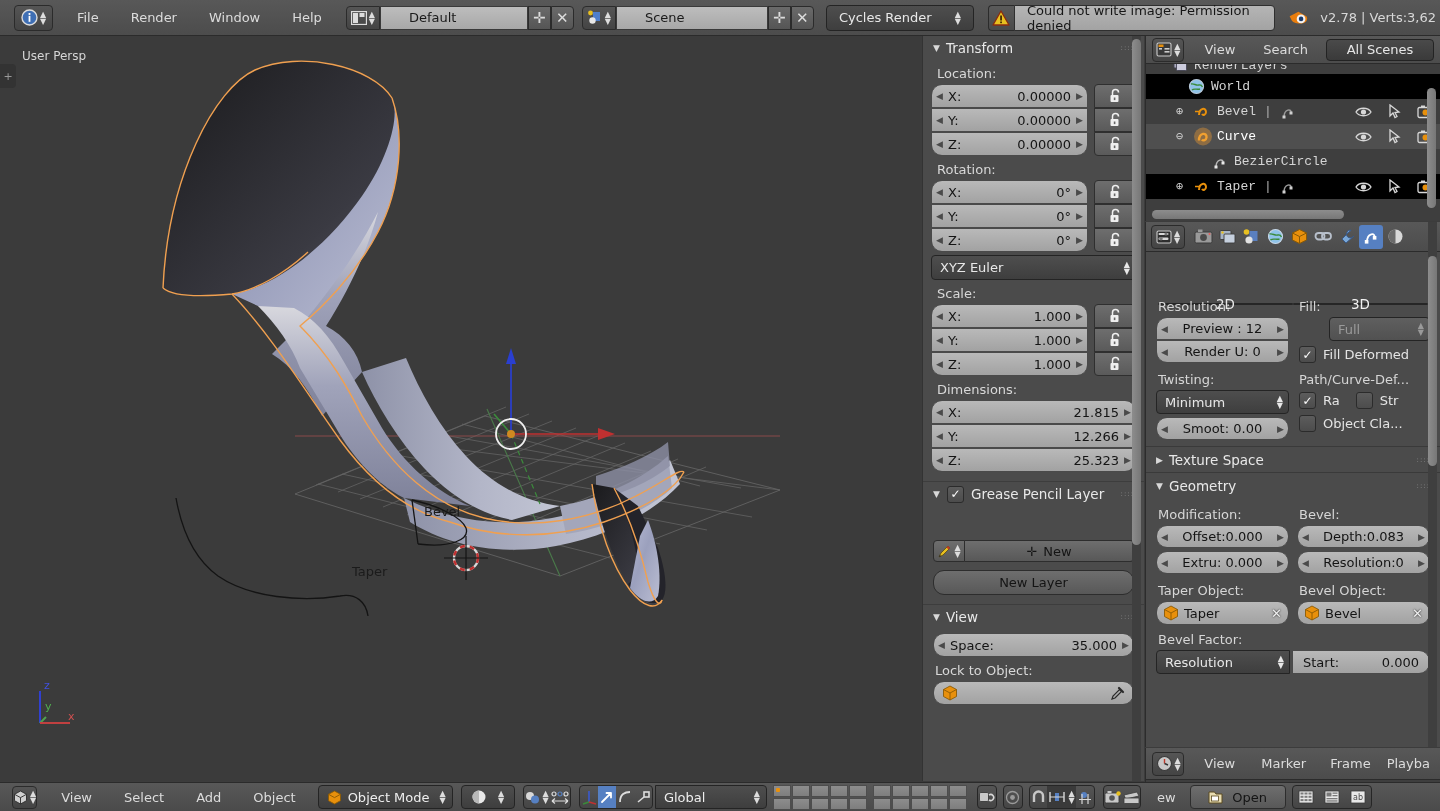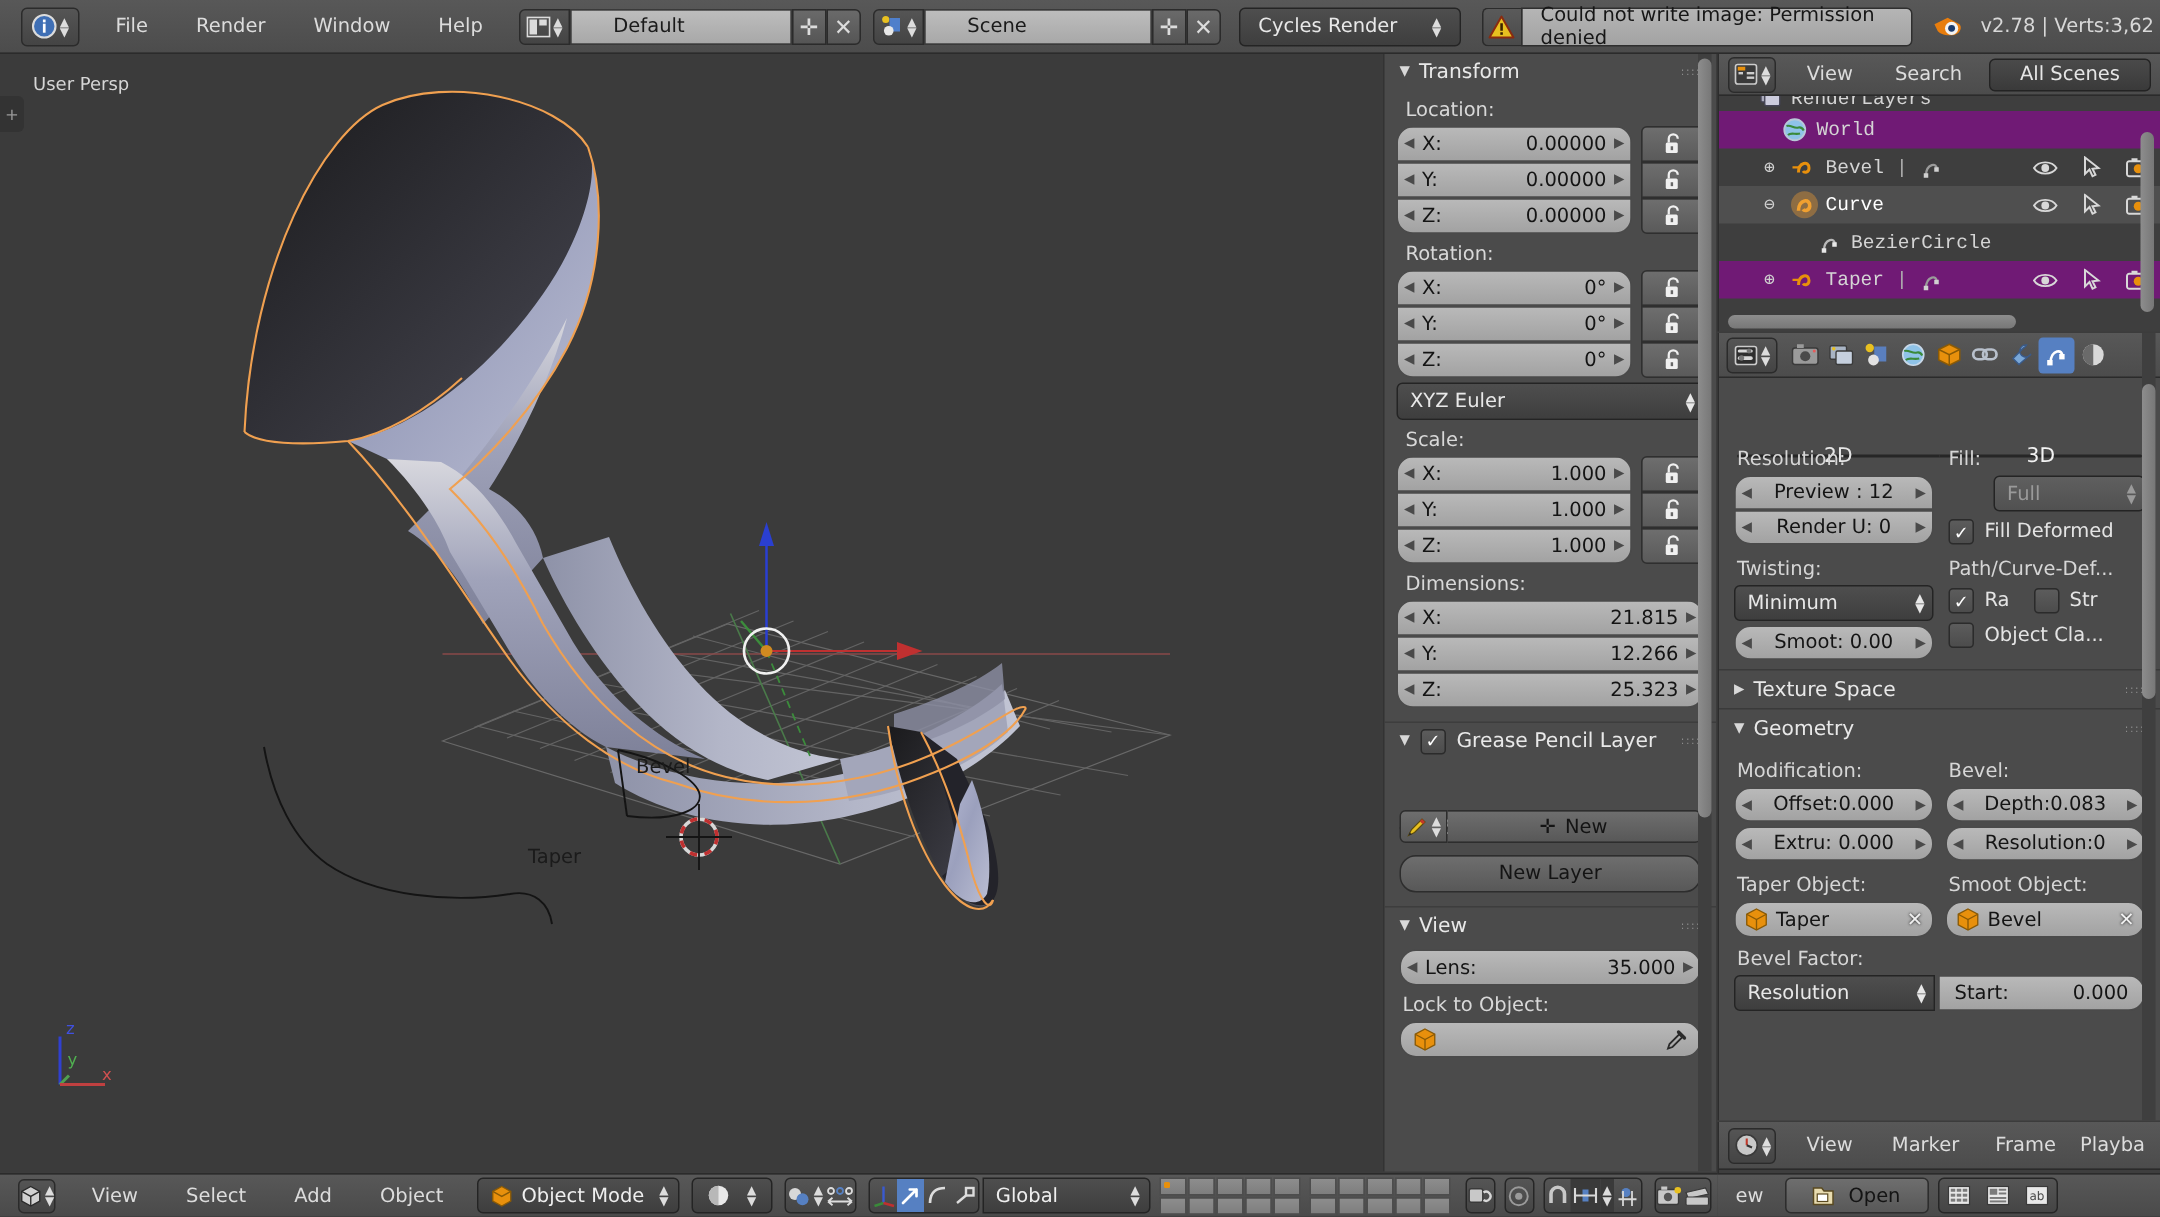--- a/index.html
+++ b/index.html
@@ -142,21 +142,21 @@
   }
   .ed-icon {
     width:34px; height:24px; background:linear-gradient(#555,#444);
     border:1px solid #2b2b2b; border-radius:4px;
     display:flex; align-items:center; justify-content:center; gap:2px; margin-right:6px;
   }
   .ol-row {
     height:25px; display:flex; align-items:center; position:relative;
     font-size:13px; color:#d5d5d5;
   }
-  .ol-row.alt { background:#701a75; }
+  .ol-row.alt { background:#000000; }
   .ol-row.sel { background:#4f4f4f; }
   .ol-icons { position:absolute; right:6px; display:flex; gap:16px; align-items:center; }
   .hscroll {
     position:absolute; left:6px; bottom:2px; height:9px; border-radius:5px;
     background:linear-gradient(#8d8d8d,#777);
   }
 
   
   .props {
     position:absolute; left:1145px; top:222px; width:295px; height:525px;
@@ -659,21 +659,21 @@
 
     <div style="border-top:1px solid #3d3d3d; margin-top:9px;"></div>
     <div class="panel-head">
       <span class="tri">▼</span>
       <span>View</span>
       <span class="grip" style="margin-left:auto;">::::</span>
     </div>
     <div style="padding:4px 10px 0 10px;">
       <div class="numfield pill">
         <span class="ar l">◀</span>
-          <span class="lbl">Lens:</span>
+          <span class="lbl">Space:</span>
         <span class="val">35.000</span>
           <span class="ar r">▶</span>
       </div>
     </div>
     <div class="sec-label" style="margin-left:12px;">Lock to Object:</div>
     <div style="padding:0 10px;">
       <div class="numfield pill" style="padding:0 8px;">
         <svg width="16" height="16" viewBox="0 0 16 16">
           <path d="M8 1 L14.5 4.5 L14.5 11.5 L8 15 L1.5 11.5 L1.5 4.5 Z" fill="#e8900c" stroke="#8a5a06" stroke-width="0.9"></path>
           <path d="M1.5 4.5 L8 8 L14.5 4.5" fill="none" stroke="#8a5a06" stroke-width="0.9"></path>
@@ -1007,21 +1007,21 @@
           <svg width="16" height="16" viewBox="0 0 16 16">
               <path d="M8 1 L14.5 4.5 L14.5 11.5 L8 15 L1.5 11.5 L1.5 4.5 Z" fill="#e8900c" stroke="#8a5a06" stroke-width="0.9"></path>
               <path d="M1.5 4.5 L8 8 L14.5 4.5" fill="none" stroke="#8a5a06" stroke-width="0.9"></path>
               <path d="M8 8 L8 15" fill="none" stroke="#8a5a06" stroke-width="0.9"></path>
             </svg>
           <span>Taper</span>
           <span style="margin-left:auto; font-size:13px; color:#f0f0f0; text-shadow:0 0 2px #000;">✕</span>
         </div>
       </div>
       <div>
-        <div class="plabel">Smoot Object:</div>
+        <div class="plabel">Bevel Object:</div>
         <div class="objfield">
           <svg width="16" height="16" viewBox="0 0 16 16">
               <path d="M8 1 L14.5 4.5 L14.5 11.5 L8 15 L1.5 11.5 L1.5 4.5 Z" fill="#e8900c" stroke="#8a5a06" stroke-width="0.9"></path>
               <path d="M1.5 4.5 L8 8 L14.5 4.5" fill="none" stroke="#8a5a06" stroke-width="0.9"></path>
               <path d="M8 8 L8 15" fill="none" stroke="#8a5a06" stroke-width="0.9"></path>
             </svg>
           <span>Bevel</span>
           <span style="margin-left:auto; font-size:13px; color:#f0f0f0; text-shadow:0 0 2px #000;">✕</span>
         </div>
       </div>

